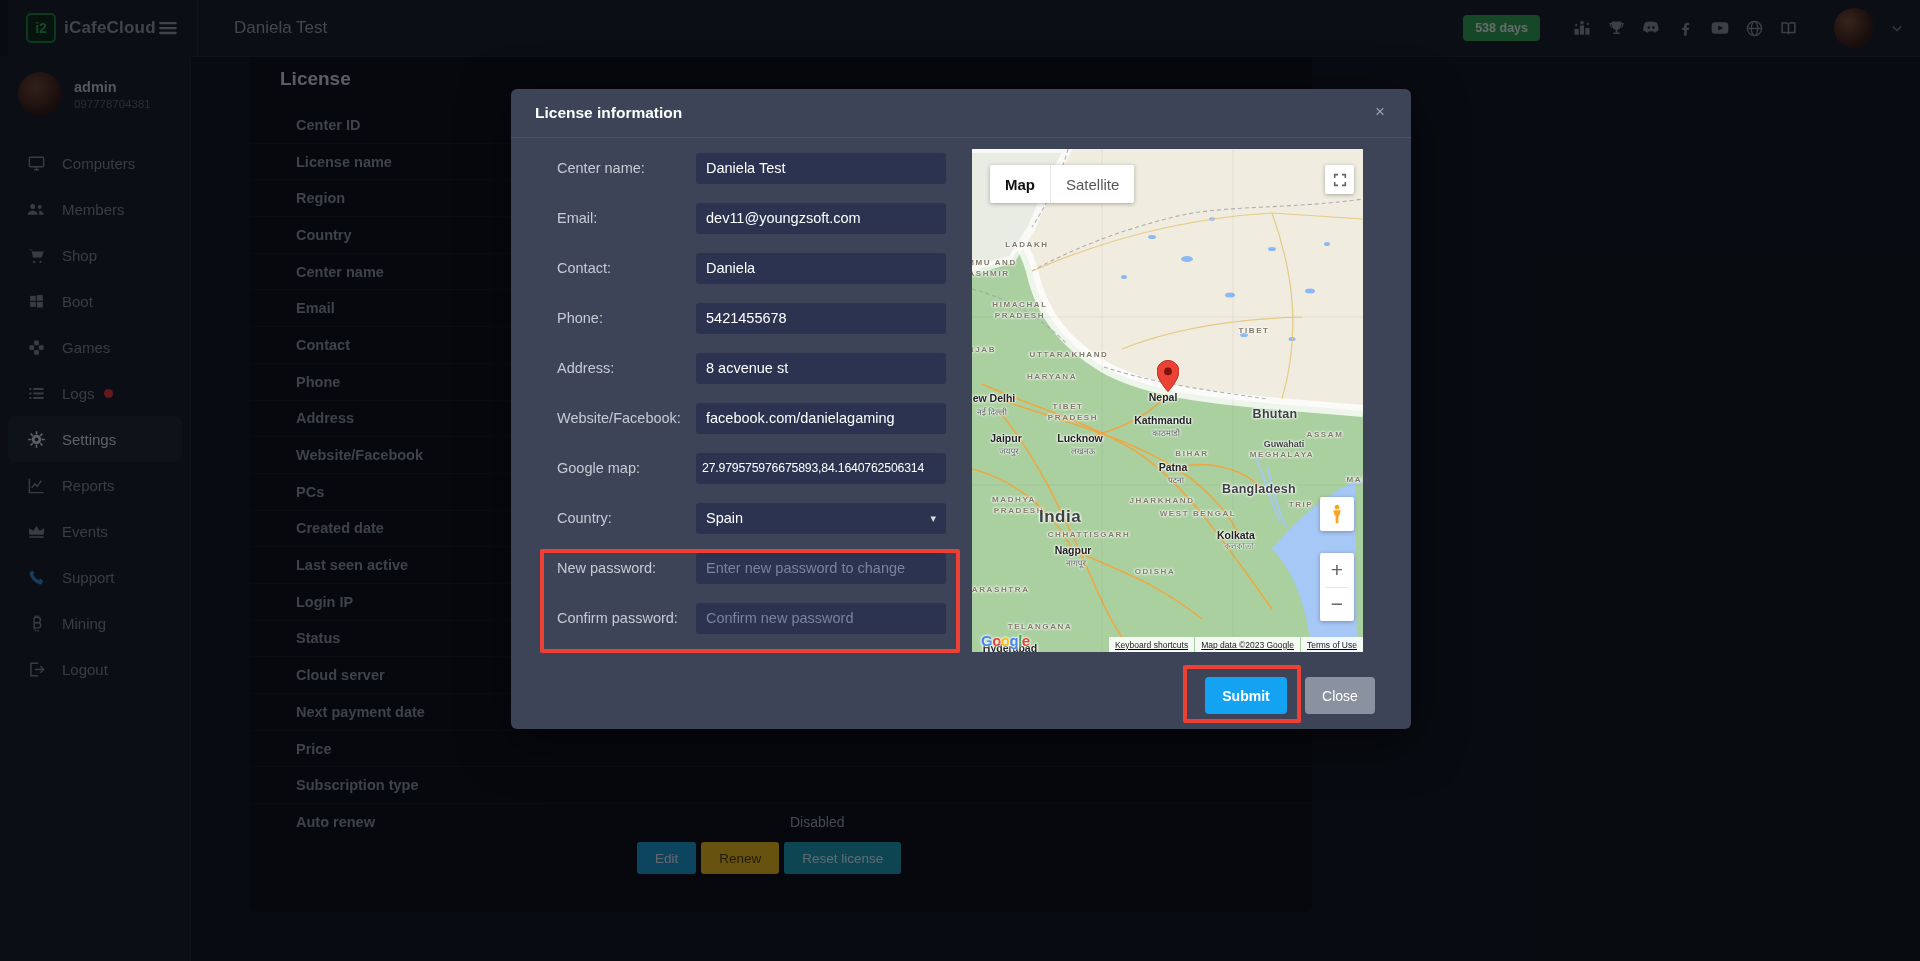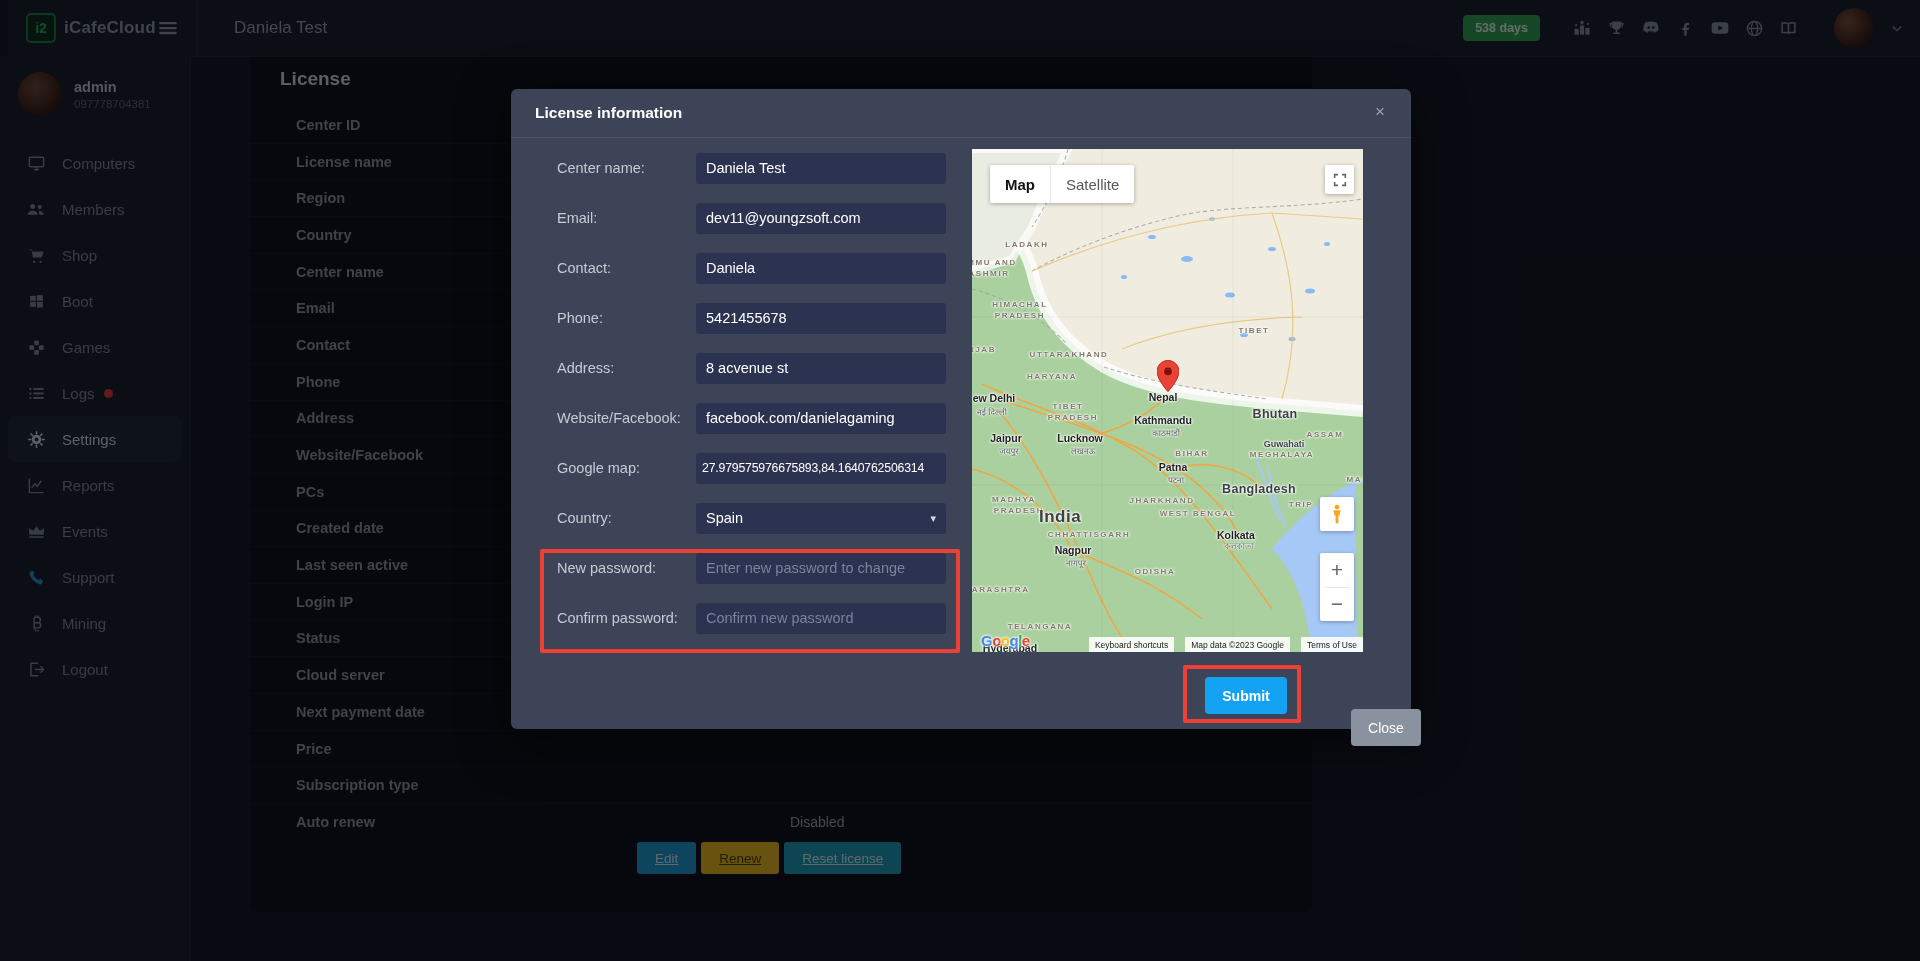--- a/index.html
+++ b/index.html
@@ -48,21 +48,21 @@
     background:#0a0d12;border-radius:0 0 6px 6px;z-index:5;}
   .page-title{color:#c8cdd4;font-size:19px;font-weight:bold;padding:12px 0 0 30px;}
   .bg-rows{position:absolute;left:0;top:51px;width:100%;}
   .t-row{height:35.7px;display:flex;align-items:center;border-top:1px solid rgba(255,255,255,.035);}
   .t-row:first-child{border-top:none;}
   .t-label{color:#8a9099;font-size:14.5px;font-weight:600;padding-left:46px;width:280px;}
   .t-value{color:#9aa0a9;font-size:14px;position:absolute;left:540px;}
   .t-row{position:relative;}
   .bg-buttons{position:absolute;top:786px;left:387px;display:flex;gap:5px;}
   .bg-btn{height:32px;border:none;border-radius:3px;font-size:13.5px;cursor:pointer;
-    padding:2px 18px;font-family:inherit;text-decoration:underline;}
+    padding:2px 18px;font-family:inherit;}
 
   
   .dim{position:absolute;inset:0;background:rgba(3,6,10,.56);z-index:30;}
 
   
   .modal{position:absolute;left:511px;top:89px;width:900px;height:640px;background:#3d4457;
     border-radius:6px;z-index:50;box-shadow:0 12px 50px rgba(0,0,0,.55);}
   .m-header{height:48px;display:flex;align-items:center;padding:0 24px;
     border-bottom:1px solid rgba(255,255,255,.07);}
   .m-title{color:#fff;font-size:15.5px;font-weight:bold;}
@@ -78,21 +78,21 @@
   .m-select{width:250px;height:31px;background:#2c3350;border-radius:3px;color:#fff;
     font-size:14.5px;padding:0 10px;box-sizing:border-box;display:flex;align-items:center;
     justify-content:space-between;cursor:pointer;}
   .sel-arrow{color:#d6dae2;font-size:11px;}
   .ann{position:absolute;border:4px solid #ef4036;border-radius:2px;z-index:60;pointer-events:none;}
   .ann1{left:29px;top:460px;width:412px;height:96px;}
   .ann2{left:672px;top:576px;width:110px;height:50px;}
   .m-btn{position:absolute;height:37px;border:none;border-radius:4px;color:#fff;font-size:14px;
     font-weight:bold;cursor:pointer;font-family:inherit;}
   .btn-submit{left:694px;top:588px;width:82px;background:#13a3f2;}
-  .btn-close{left:794px;top:620px;width:70px;background:#8a919f;font-weight:normal;margin-left:46px;}
+  .btn-close{left:794px;top:588px;width:70px;background:#8a919f;font-weight:normal;}
 
   
   .map{position:absolute;left:461px;top:60px;width:391px;height:503px;overflow:hidden;
     background:#f0ecdf;border-radius:1px;}
   .map svg.geo{position:absolute;left:0;top:0;}
   .map-labels{position:absolute;inset:0;}
   .ml{position:absolute;transform:translate(-50%,-50%);white-space:nowrap;
     text-shadow:0 0 3px #fff,0 0 3px #fff,0 0 2px #fff;}
   .ml-region{color:#80796b;font-size:8px;font-weight:bold;letter-spacing:1.6px;}
   .ml-city{color:#202124;font-size:10.5px;font-weight:bold;}
@@ -109,21 +109,21 @@
   .fullscreen{position:absolute;right:9px;top:16px;width:29px;height:29px;background:#fff;
     border-radius:2px;display:flex;align-items:center;justify-content:center;cursor:pointer;
     box-shadow:0 1px 4px rgba(0,0,0,.3);z-index:3;}
   .pegman{position:absolute;left:348px;top:348px;width:34px;height:34px;background:#fff;
     border-radius:2px;display:flex;align-items:center;justify-content:center;cursor:pointer;
     box-shadow:0 1px 4px rgba(0,0,0,.3);z-index:3;}
   .zoomctl{position:absolute;left:348px;top:404px;width:34px;height:68px;background:#fff;
     border-radius:2px;box-shadow:0 1px 4px rgba(0,0,0,.3);z-index:3;display:flex;flex-direction:column;}
   .zbtn{flex:1;display:flex;align-items:center;justify-content:center;font-size:21px;color:#666;cursor:pointer;}
   .zdiv{height:1px;background:#e6e6e6;margin:0 5px;}
-  .map-attrib{position:absolute;right:0;bottom:0;display:flex;gap:11px;z-index:3;}
+  .map-attrib{position:absolute;right:0;bottom:0;display:flex;gap:1px;z-index:3;text-decoration:underline;}
   .attr-item{background:rgba(255,255,255,.88);color:#1a1a1a;font-size:8.5px;padding:2.5px 6px;cursor:pointer;}
   .glogo{position:absolute;left:9px;bottom:3px;font-size:15px;font-weight:600;z-index:3;
     text-shadow:0 0 3px #fff,0 0 3px #fff;letter-spacing:-.5px;}
 </style>
 </head>
 <body>
 
 <div class="canvas">
 
   <div class="topbar">

